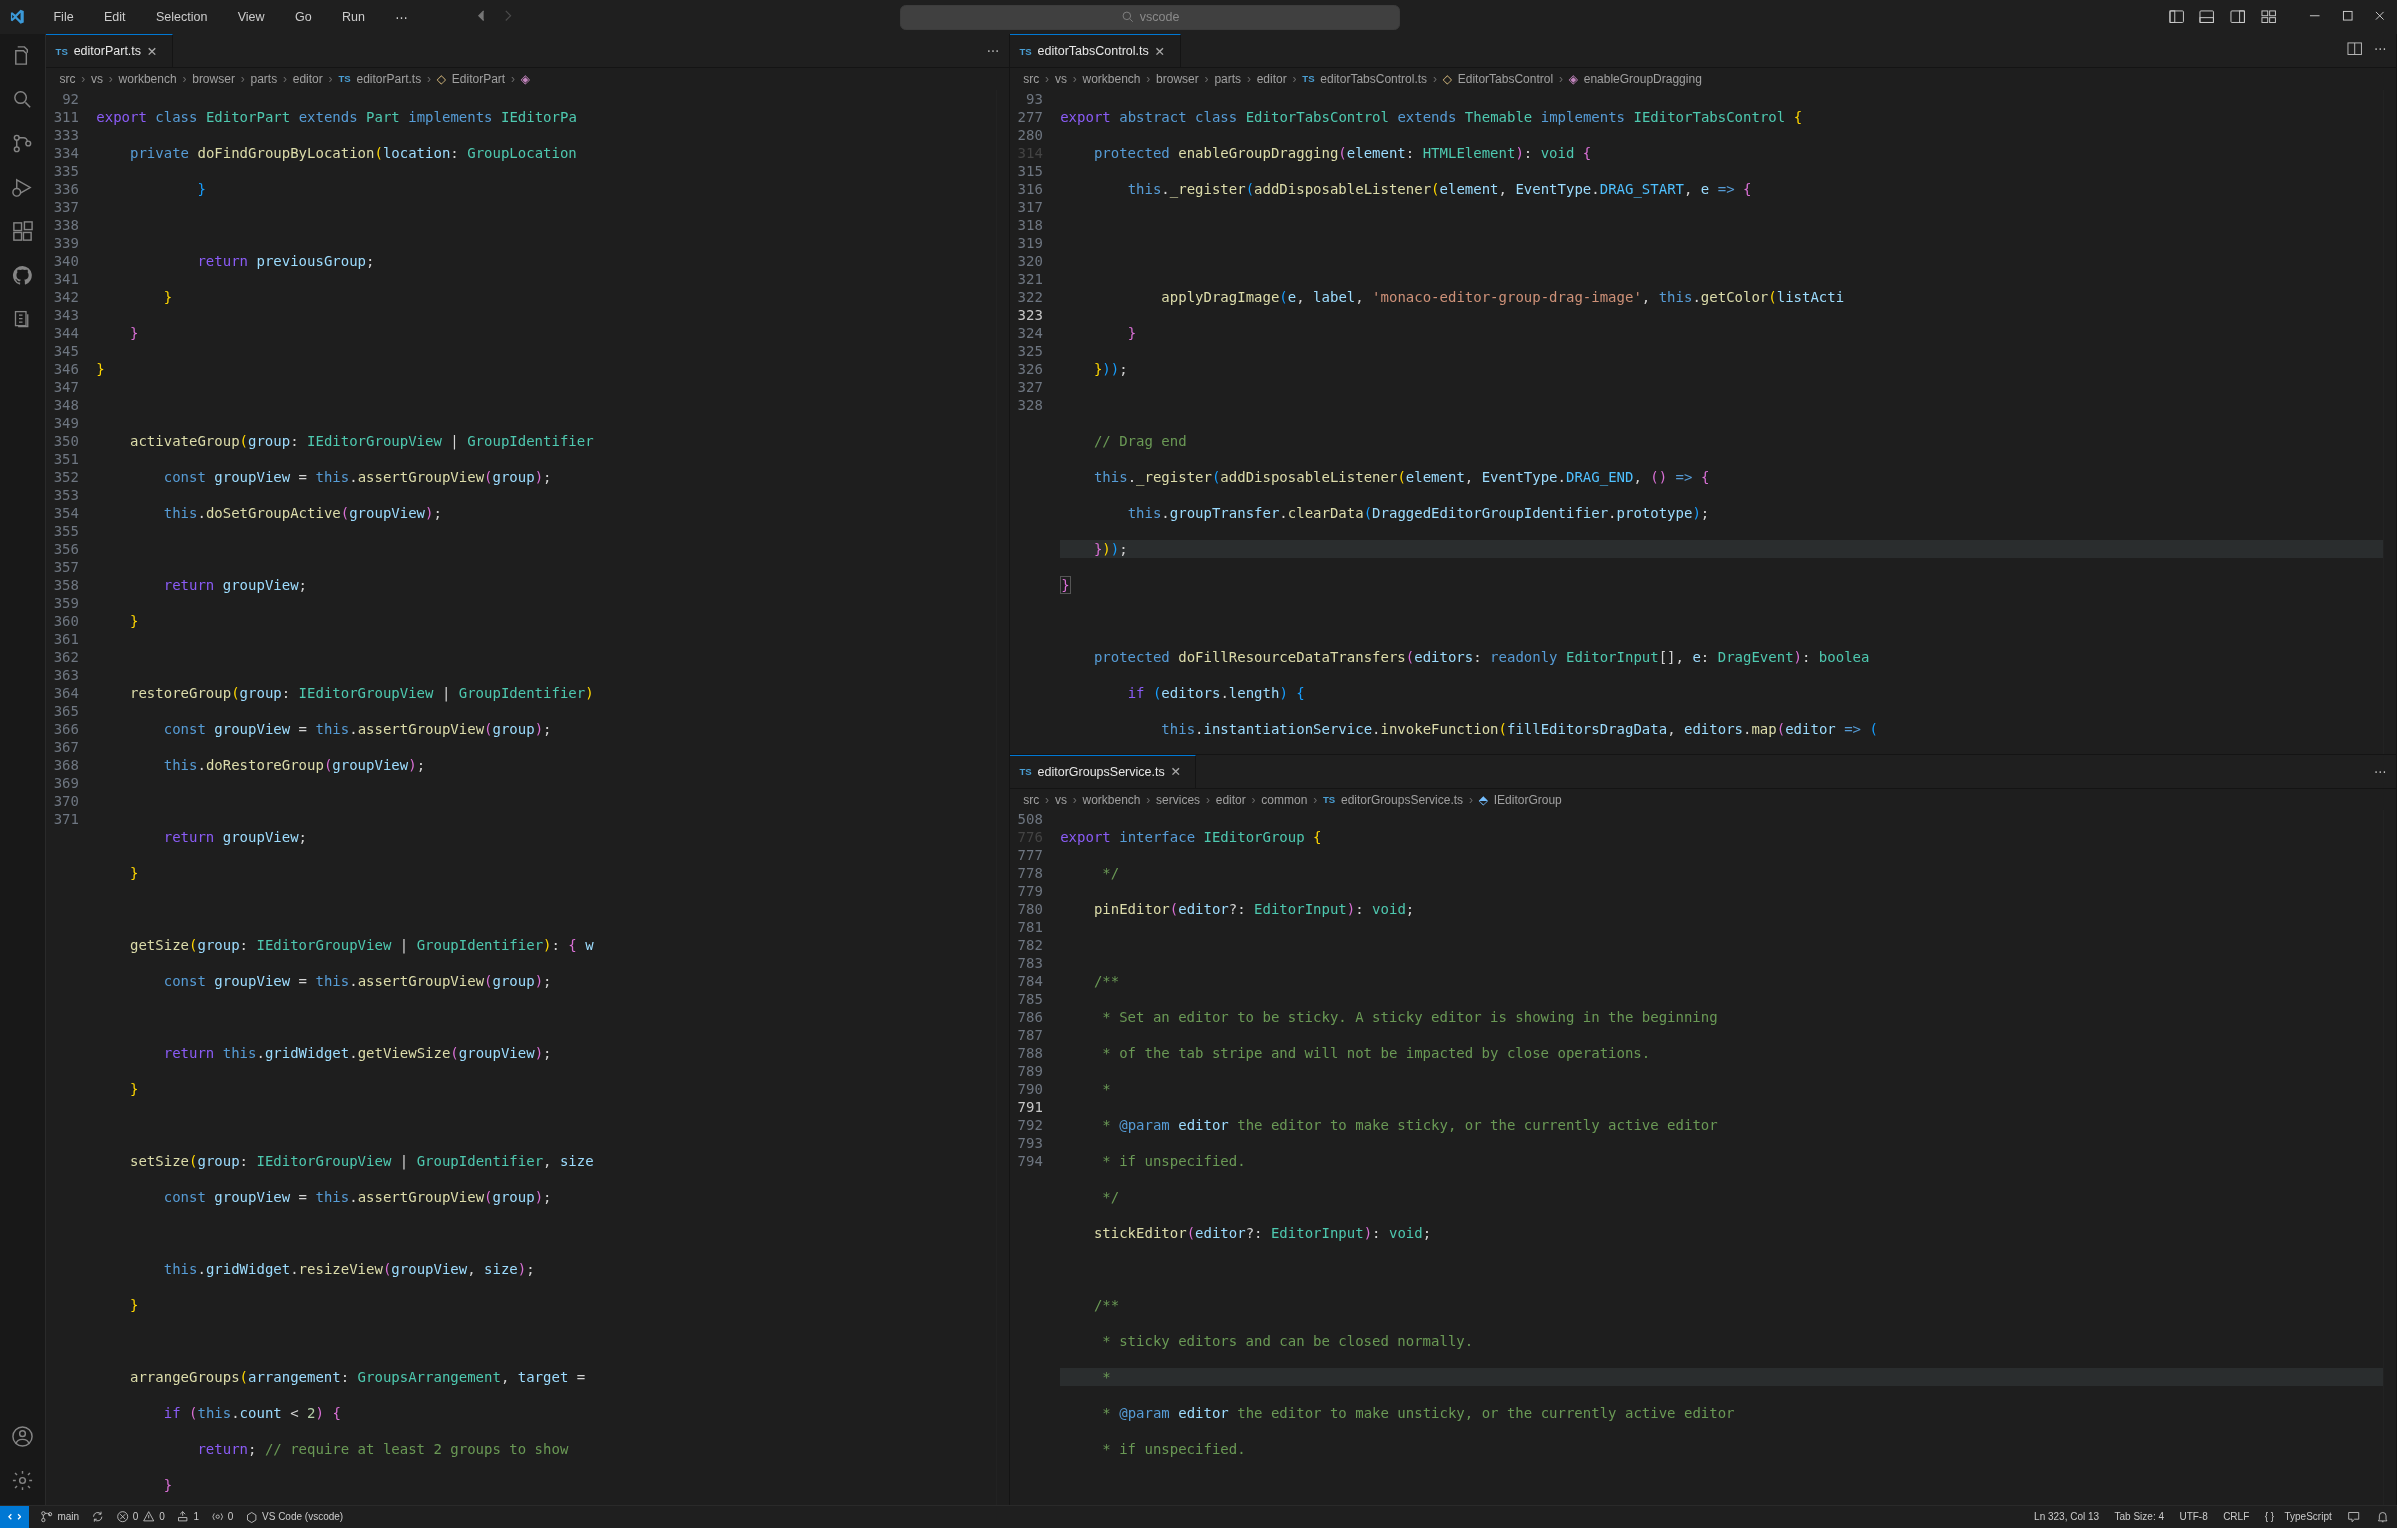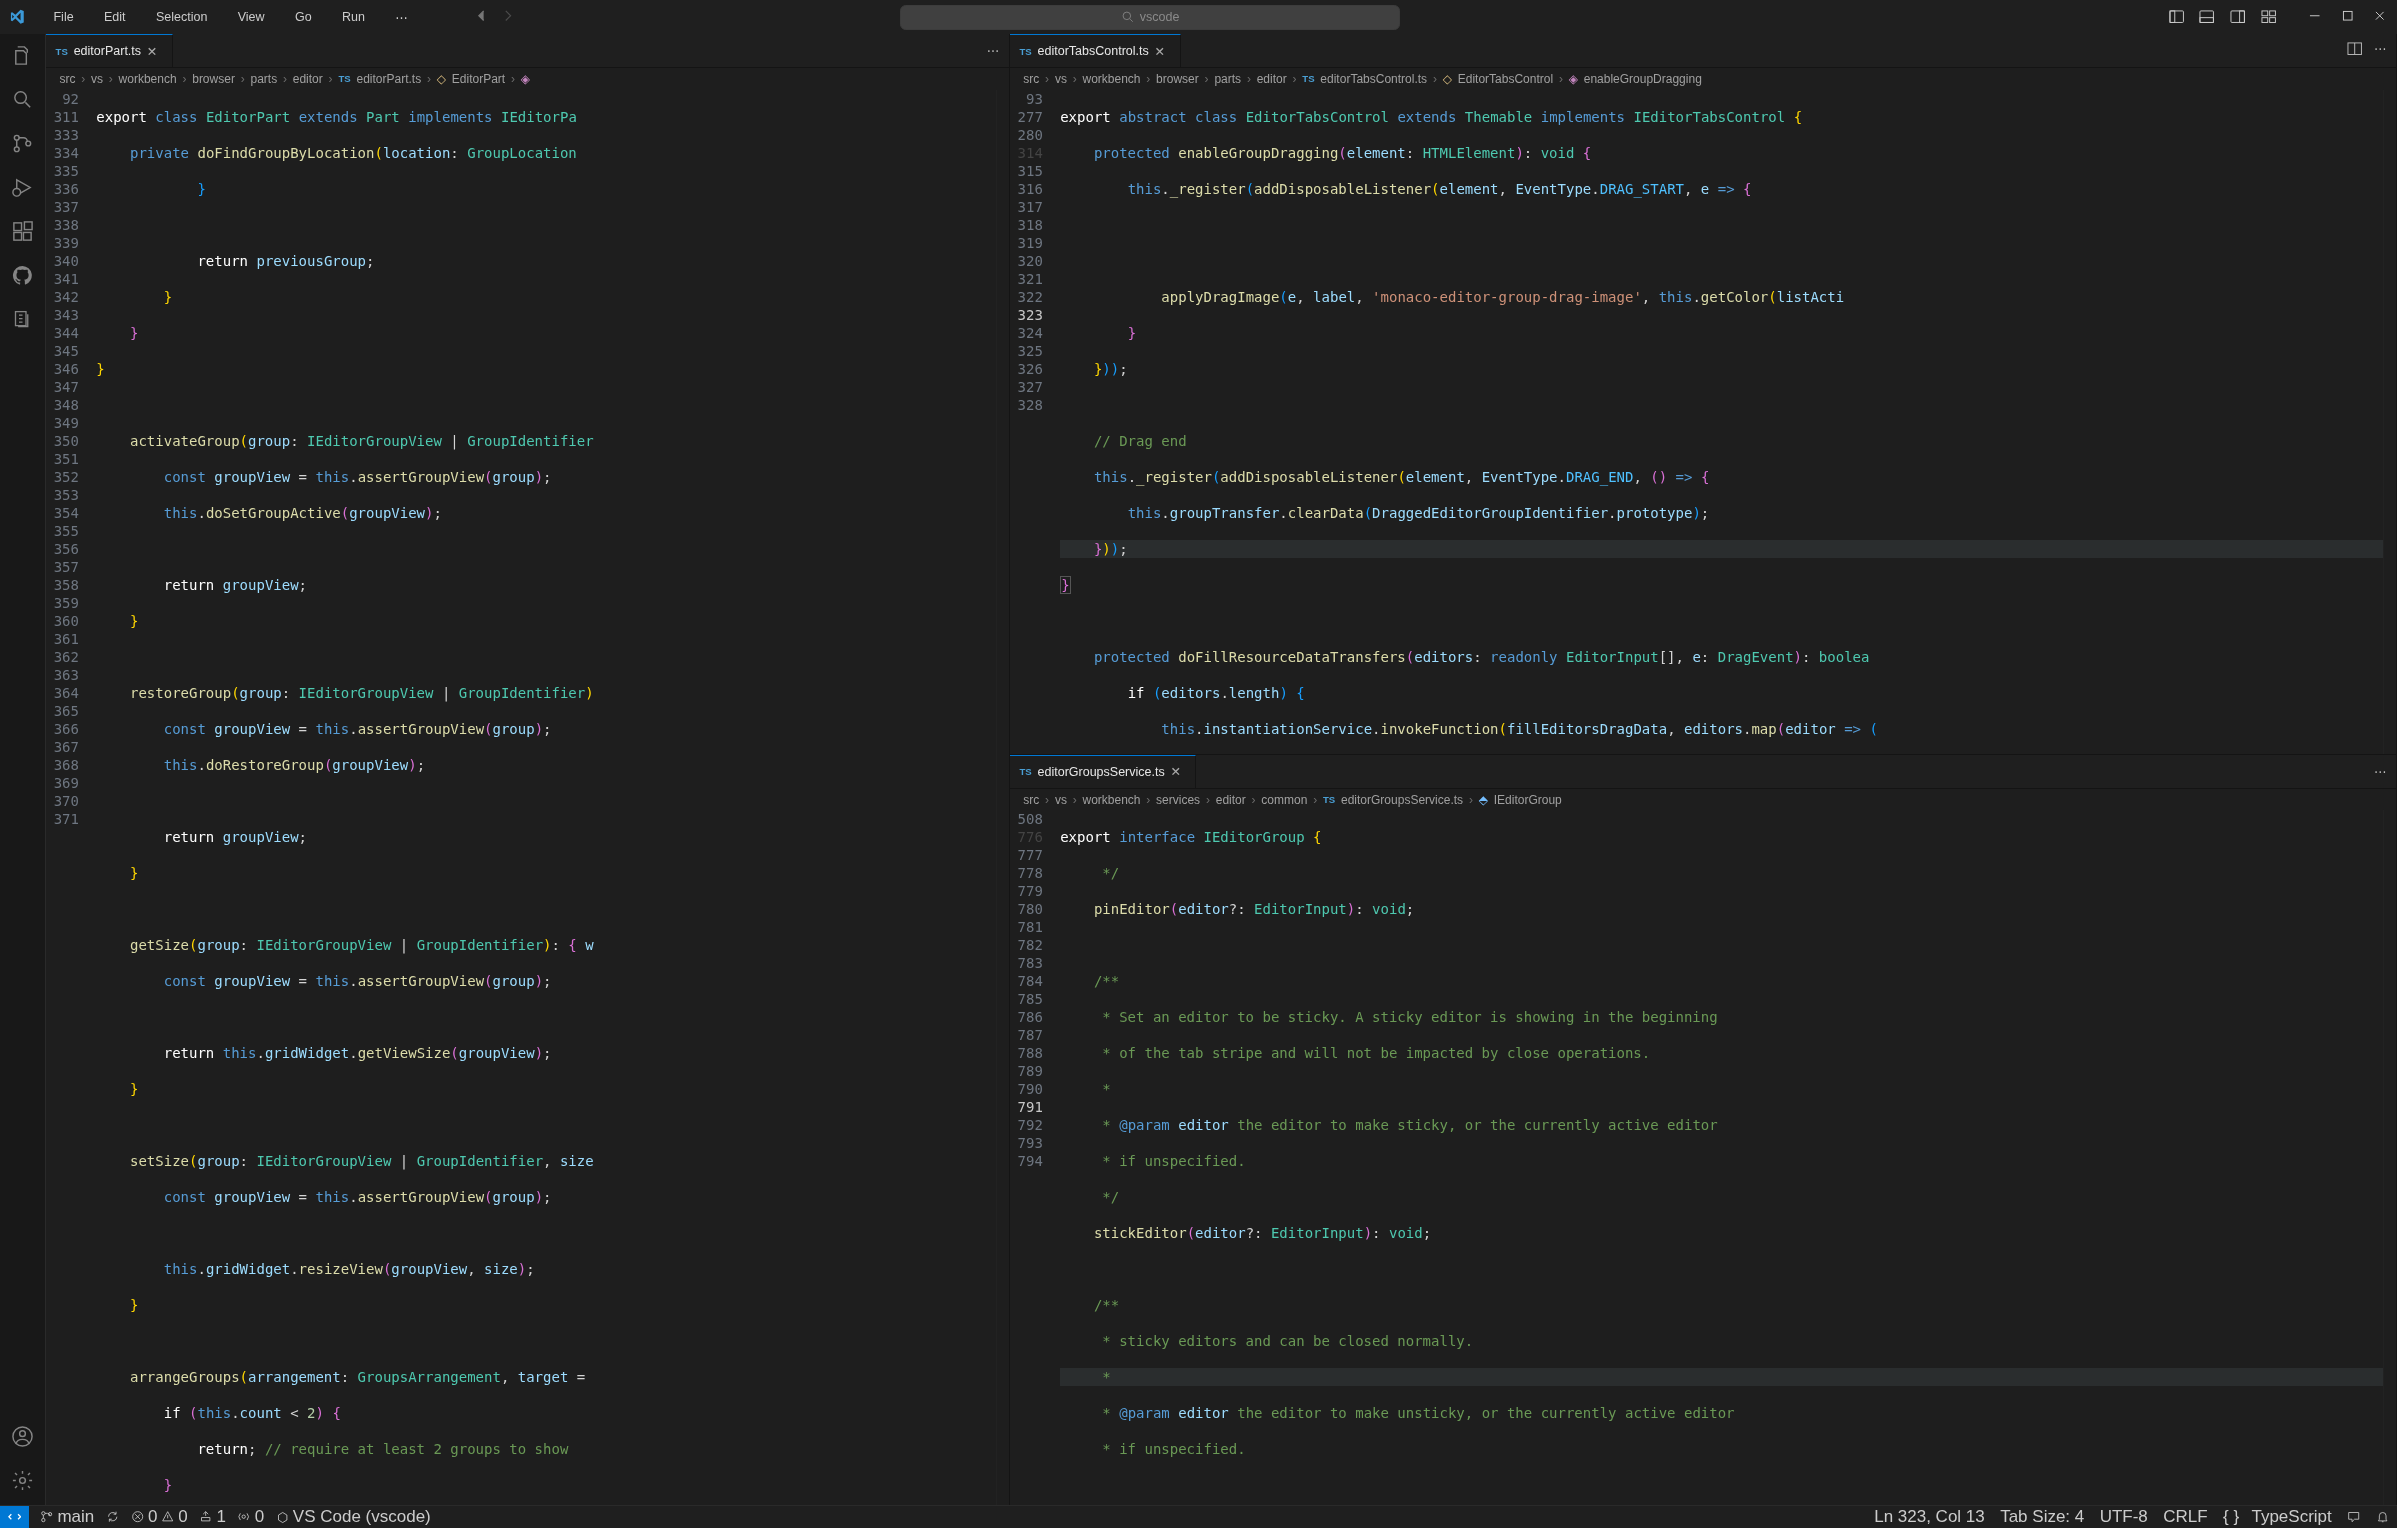--- a/index.html
+++ b/index.html
@@ -71,40 +71,40 @@
 .bc-sym2 { color:#c586c0;}
 .code-area { flex:1; display:flex; overflow:hidden; position:relative; font-family:"Consolas","Menlo",monospace; font-size:14px; line-height:18px;}
 .gutter { background:#1e1e1e; color:#6e7681; text-align:right; padding:0 17.3px 0 7.7px; user-select:none;}
 .gutter .ln { height:18px; }
 .code { flex:1; white-space:pre; color:#d4d4d4; overflow:hidden;}
 .code .row { height:18px; }
 .code .row.current { background:#2a2d2e; }
 .minimap { width:13.4px; background:#1e1e1e; border-left:1px solid #222;}
 
 .kw{color:#569cd6;}
-.kw2{color:#ffffff;}
+.kw2{color:#8b5cf6;}
 .fn{color:#dcdcaa;}
 .cls{color:#4ec9b0;}
 .var{color:#9cdcfe;}
 .str{color:#ce9178;}
 .num{color:#b5cea8;}
 .cm{color:#6a9955;}
 .br1{color:#ffd700;}
 .br2{color:#da70d6;}
 .br3{color:#179fff;}
 .th{color:#569cd6;}
 .const{color:#4fc1ff;}
 .right-stack { display:flex; flex-direction:column; height:100%; }
 .editor-pane { display:flex; flex-direction:column; min-height:0; }
 .pane-top { flex:0 0 49%; border-bottom:1px solid #141414;}
 .pane-bottom { flex:1; }
 
 .statusbar {
   height:23px; background:#1f1f1f; border-top:1px solid #2a2a2a;
-  display:flex; align-items:center; font-size:17px; color:#cccccc;
+  display:flex; align-items:center; font-size:10px; color:#cccccc;
   padding:0 7.7px; gap:11.5px;
 }
 .sb-left { display:flex; align-items:center; gap:11.5px;}
 .sb-right { margin-left:auto; display:flex; align-items:center; gap:15.4px;}
 .sb-remote { background:#0078d4; height:23px; display:flex; align-items:center; padding:0 7.7px; margin-left:-7.7px;}
 .sb-item { display:flex; align-items:center; gap:3.8px; }
 svg { flex-shrink: 0; }
 </style>
 </head>
 <body>

